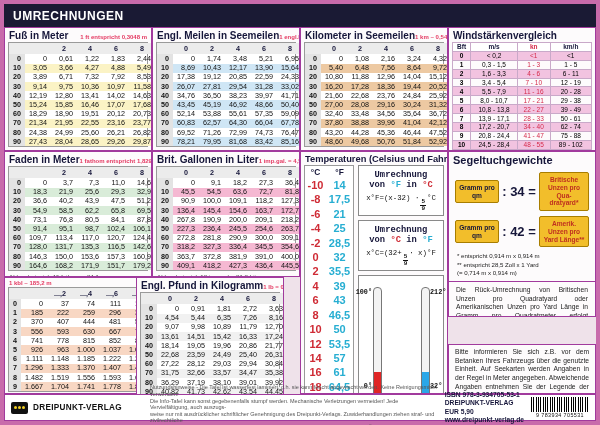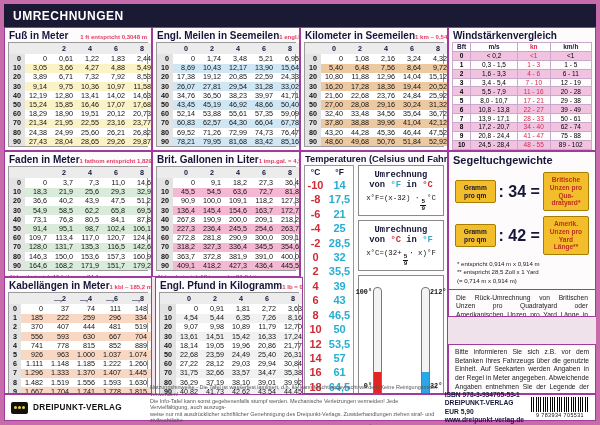--- a/index.html
+++ b/index.html
@@ -51,21 +51,21 @@
   .t-c .fill,.t-c .bulb{background:#e02525;}
   .t-f .fill,.t-f .bulb{background:#2aa7e8;}
   .lbl{position:absolute;font-size:6.8px;font-weight:bold;color:#111;white-space:nowrap;}
   .t-c .top{right:23px;top:8px;}  .t-c .mid{right:23px;bottom:44%;}  .t-c .name{left:1px;bottom:4px;font-size:8px;}
   .t-f .top{left:23px;top:8px;}   .t-f .mid{left:23px;bottom:44%;}   .t-f .name{left:28px;bottom:4px;font-size:8px;}
   
   .segel-row{display:flex;align-items:center;gap:3px;margin:5px 6px;}
   .gold{background:#f2be2b;border:1.5px solid #a87d00;border-radius:2px;font-size:6.6px;font-weight:bold;
         text-align:center;padding:3px 2px;width:38px;color:#16163a;line-height:1.18;}
   .gold.red{color:#bf3020;width:44px;}
-  .ratio{font-size:16px;font-weight:bold;color:#16163a;flex:1;text-align:center;white-space:nowrap;}
+  .ratio{font-size:13px;font-weight:bold;color:#16163a;flex:1;text-align:center;white-space:nowrap;}
   .fnotes{font-size:6.1px;color:#222;margin:3px 8px 4px;line-height:1.35;}
   .fnotes div{white-space:nowrap;}
   .para{font-size:6.7px;color:#222;margin:0;padding:4px 7px;line-height:1.3;text-align:justify;}
   .para-top{border-top:1px solid #a13a9d;}
   .red-bold{color:#e0252c;font-weight:bold;}
   
   .bottombar{position:absolute;left:0;top:390px;width:592px;height:27px;background:#fff;border:1px solid #a13a9d;
              box-sizing:border-box;display:flex;align-items:center;gap:7px;padding:0 6px;}
   .logo{display:flex;align-items:center;gap:5px;width:132px;flex:none;}
   .logo-box{width:17px;height:12px;background:#111;border-radius:2px;display:flex;align-items:center;justify-content:center;gap:1px;flex:none;}
@@ -877,21 +877,20 @@
 
   <div class="panel" style="left:444px;top:340px;width:148px;height:50px">
     <div class="para" style="padding:3px 6px">
       <span>Bitte informieren Sie sich z.B. vor dem Betanken Ihres Fahrzeugs über die genutzte Einheit. Auf Seekarten werden Angaben in der Regel in Meter angegeben. Abweichende Angaben entnehmen Sie der Legende der Karte.</span>
       <span class="red-bold">Bitte nutzen Sie ausschließlich neue oder vollständig korrigierte Seekarten.</span>
     </div>
   </div>
 
   <div class="panel" style="left:0;top:273px;width:148px;height:117px">
     <div class="panel-head">
-      <span class="panel-title">Kabellängen in Meter</span>
       <span class="panel-note">1 kbl ~ 185,2 m</span>
     </div>
     <div class="tbl-wrap">
       <table class="conv tight stripe-even" style="--stripe: #f8d7c3;">
           <thead>
             <tr>
               <th></th>
               <th></th>
               <th>...,2</th>
               <th>...,4</th>
@@ -979,21 +978,21 @@
               <td>1.741</td>
               <td>1.778</td>
               <td>1.815</td>
             </tr>
           </tbody>
         </table>
     </div>
 
   </div>
 
-  <div class="panel" style="left:151px;top:273px;width:148px;height:130px">
+  <div class="panel" style="left:132px;top:273px;width:148px;height:130px">
     <div class="panel-head">
       <span class="panel-title">Engl. Pfund in Kilogramm</span>
       <span class="panel-note">1 lb = 0,4536 kg</span>
     </div>
     <div class="tbl-wrap">
       <table class="conv tight stripe-even" style="--stripe: #f1f1f1;">
           <thead>
             <tr>
               <th></th>
               <th>0</th>

